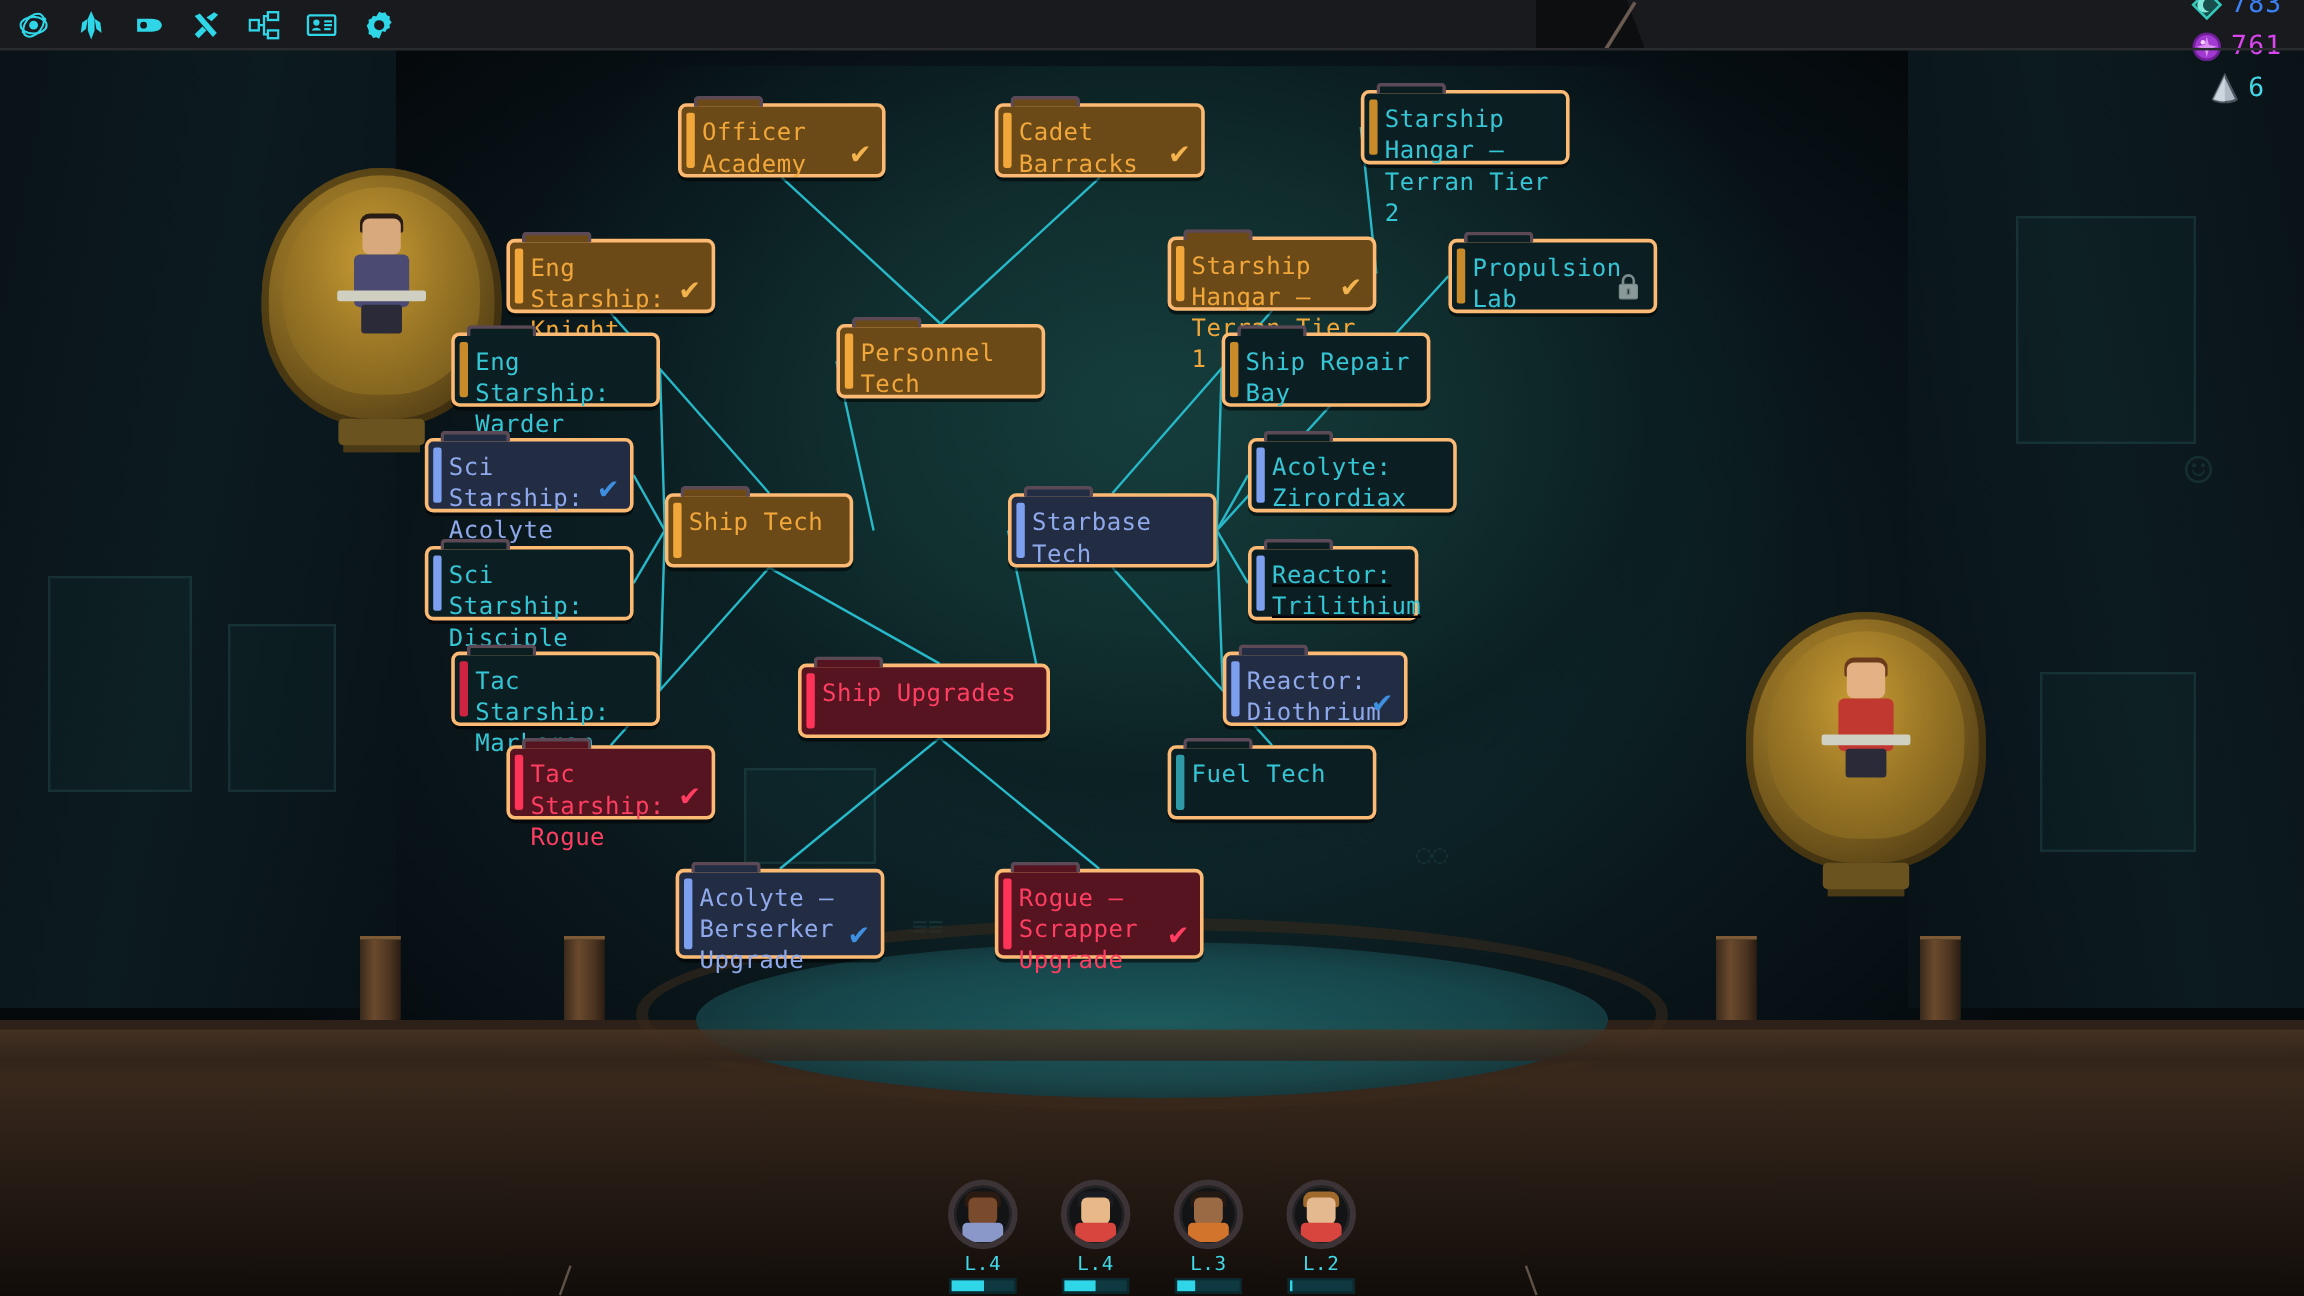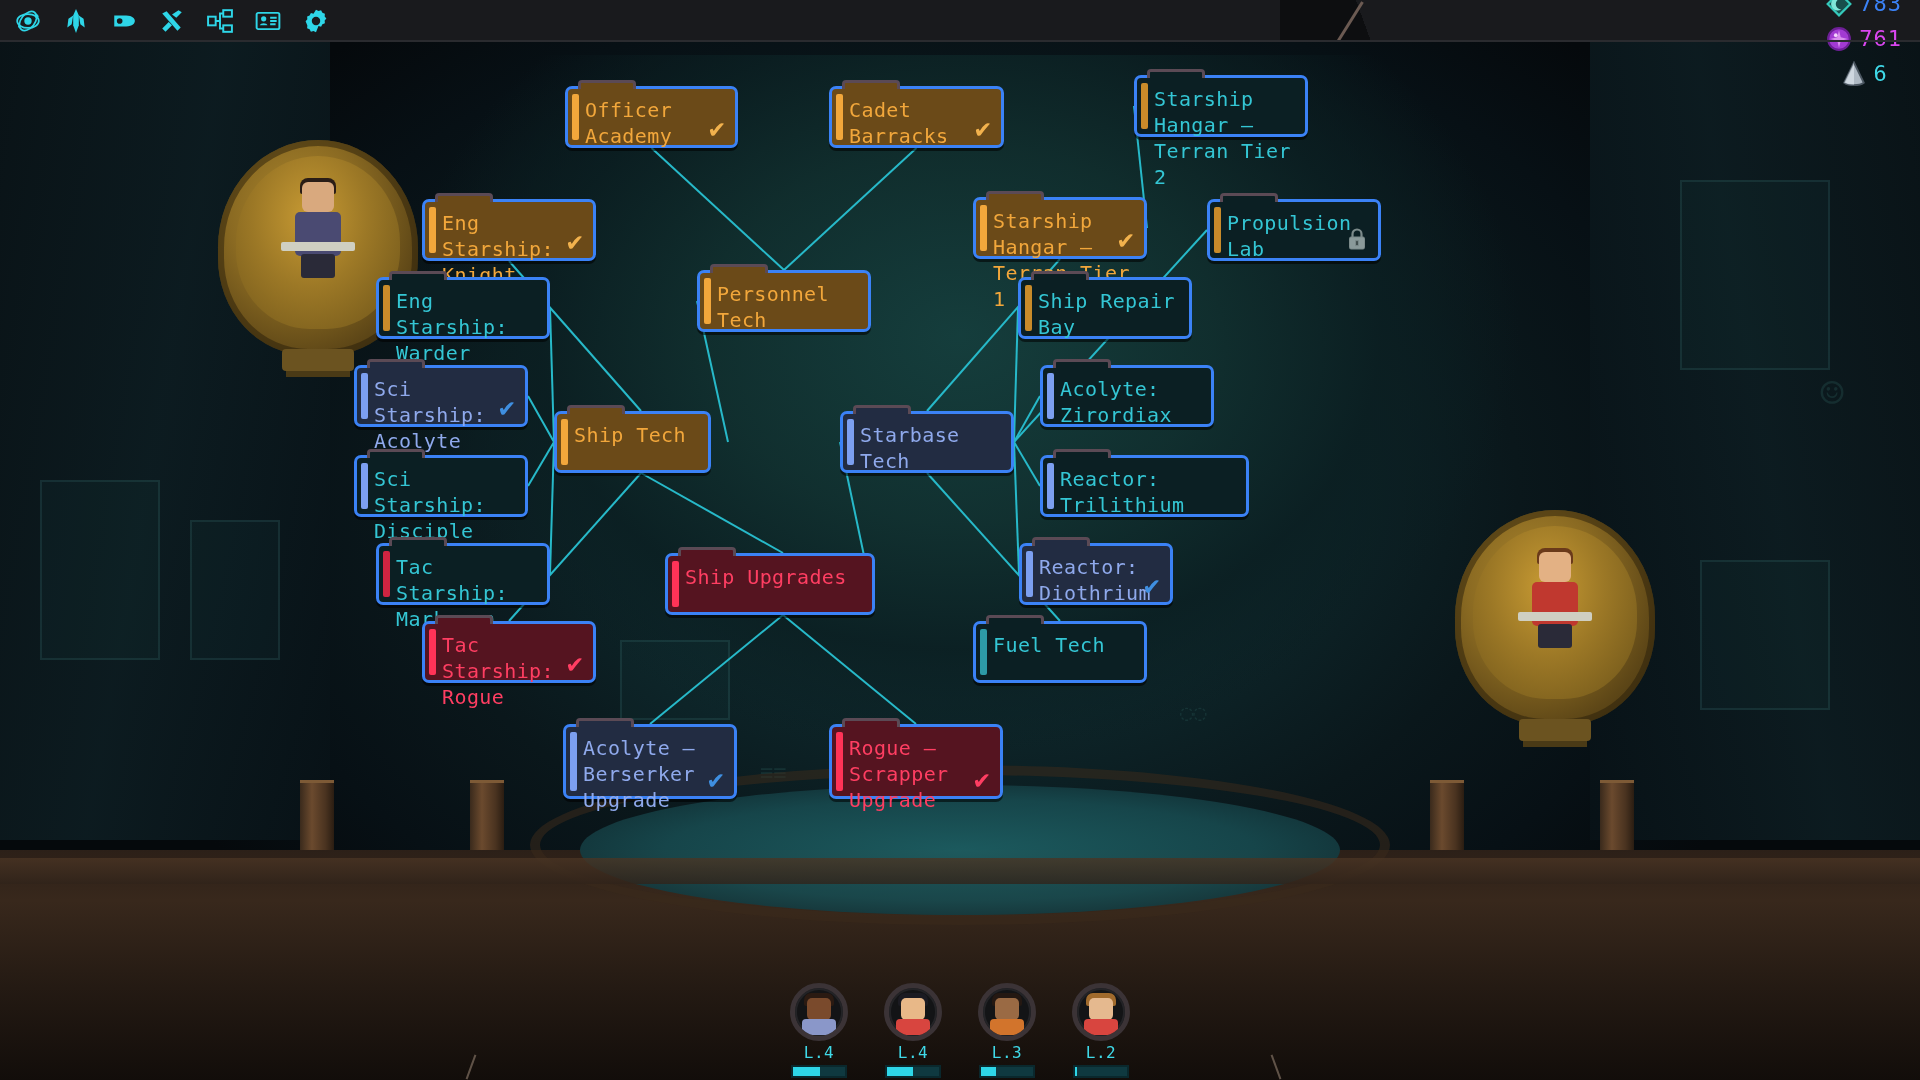--- a/index.html
+++ b/index.html
@@ -126,21 +126,21 @@
   .tb-slash {
     position:absolute; right:556px; top:2px; width:3px; height:46px;
     background:#6b5a52; transform:rotate(32deg); transform-origin:top;
   }
 
   
   #tree { position:absolute; inset:0; z-index:20; }
   #links { position:absolute; inset:0; width:1920px; height:1080px; pointer-events:none; }
   .node {
     position:absolute;
-    border:3px solid #3b82f6;
+    border:3px solid #fdba74;
     border-radius:7px;
     padding:8px 12px 8px 17px;
     font-family:"DejaVu Sans Mono", monospace;
     font-size:20px;
     line-height:26px;
     letter-spacing:.4px;
     cursor:pointer;
     box-shadow: 0 3px 0 rgba(0,0,0,.55);
   }
   .node .accent {
@@ -469,21 +469,21 @@
           <div class="tab"></div>
           <div class="accent"></div>
           <div class="label">Starbase Tech</div>
         </div>
         <div class="node t-dark a-blue" style="left: 354px; top: 455px; width: 174px; height: 62px;">
           <div class="tab"></div>
           <div class="accent"></div>
           <div class="label">Sci Starship:
 Disciple</div>
         </div>
-        <div class="node t-dark a-blue" style="left: 1040px; top: 455px; width: 209px; height: 62px;">
+        <div class="node t-dark a-blue" style="left: 1040px; top: 455px; width: 142px; height: 62px; text-decoration: underline;">
           <div class="tab"></div>
           <div class="accent"></div>
           <div class="label">Reactor: Trilithium</div>
         </div>
         <div class="node t-dark a-red" style="left: 376px; top: 543px; width: 174px; height: 62px;">
           <div class="tab"></div>
           <div class="accent"></div>
           <div class="label">Tac Starship:
 Marksman</div>
         </div>

